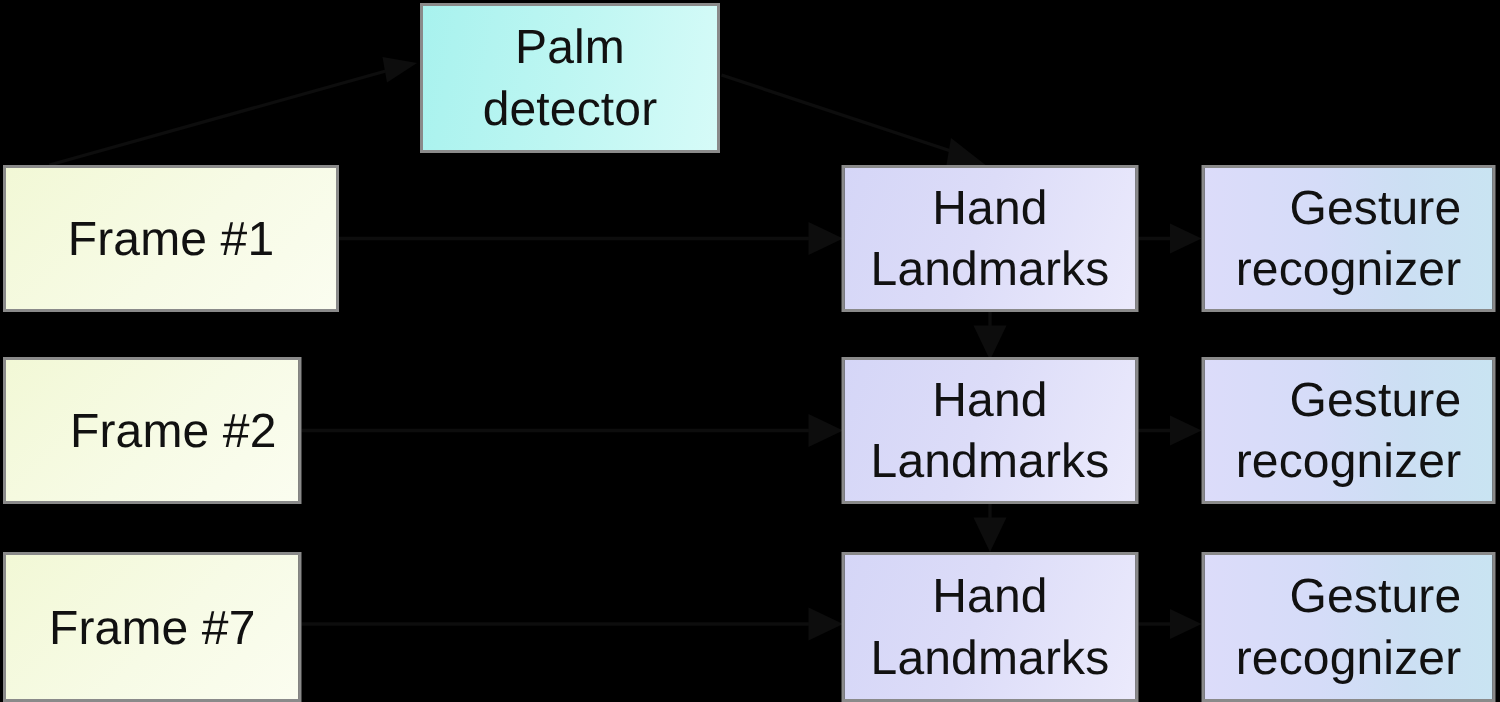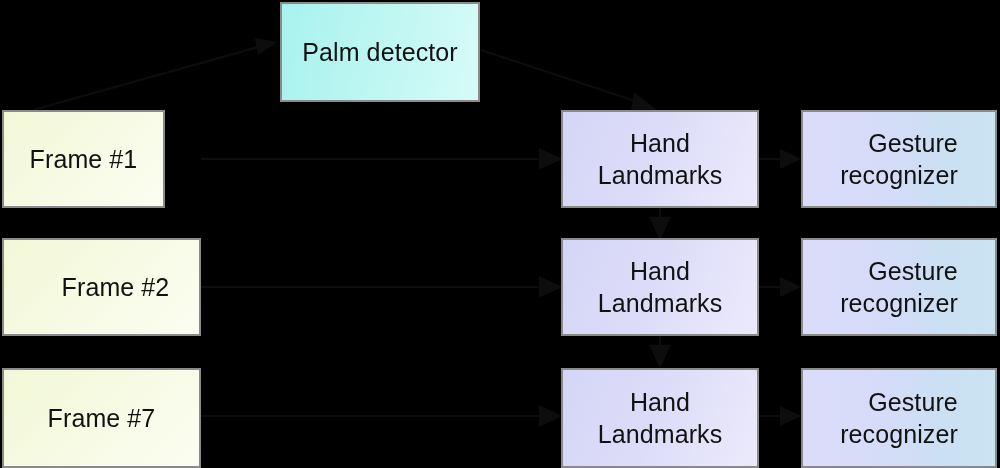--- a/index.html
+++ b/index.html
@@ -19,21 +19,21 @@
   }
   .node {
     position: absolute;
     box-sizing: border-box;
     border: 2px solid #8a8a8a;
     display: flex;
     align-items: center;
     justify-content: center;
     text-align: center;
     color: #111111;
-    font-size: 25px;
+    font-size: 32px;
     line-height: 1.28;
     letter-spacing: 0.1px;
     z-index: 3;
   }
   .node .label {
     display: block;
     white-space: pre-line;
     padding: 0 6px;
   }
   
@@ -122,21 +122,21 @@
     <g>
       <line class="edge-line" x1="660" y1="336" x2="660" y2="352"></line>
       <polygon class="edge-head" points="660,368 649,345 671,345"></polygon>
     </g>
   </svg>
 
   <div class="node n-palm" style="left:280px; top:2px; width:200px; height:100px;">
     <span class="label">Palm detector</span>
   </div>
 
-  <div class="node n-frame" style="left:2px; top:110px; width:163px; height:98px;">
+  <div class="node n-frame" style="left:2px; top:110px; width:224px; height:98px;">
     <span class="label">Frame #1</span>
   </div>
   <div class="node n-frame" style="left:2px; top:238px; width:199px; height:98px;padding-left:28px;">
     <span class="label">Frame #2</span>
   </div>
   <div class="node n-frame" style="left:2px; top:368px; width:199px; height:100px;">
     <span class="label">Frame #7</span>
   </div>
 
   <div class="node n-landmarks" style="left:561px; top:110px; width:198px; height:98px;">

